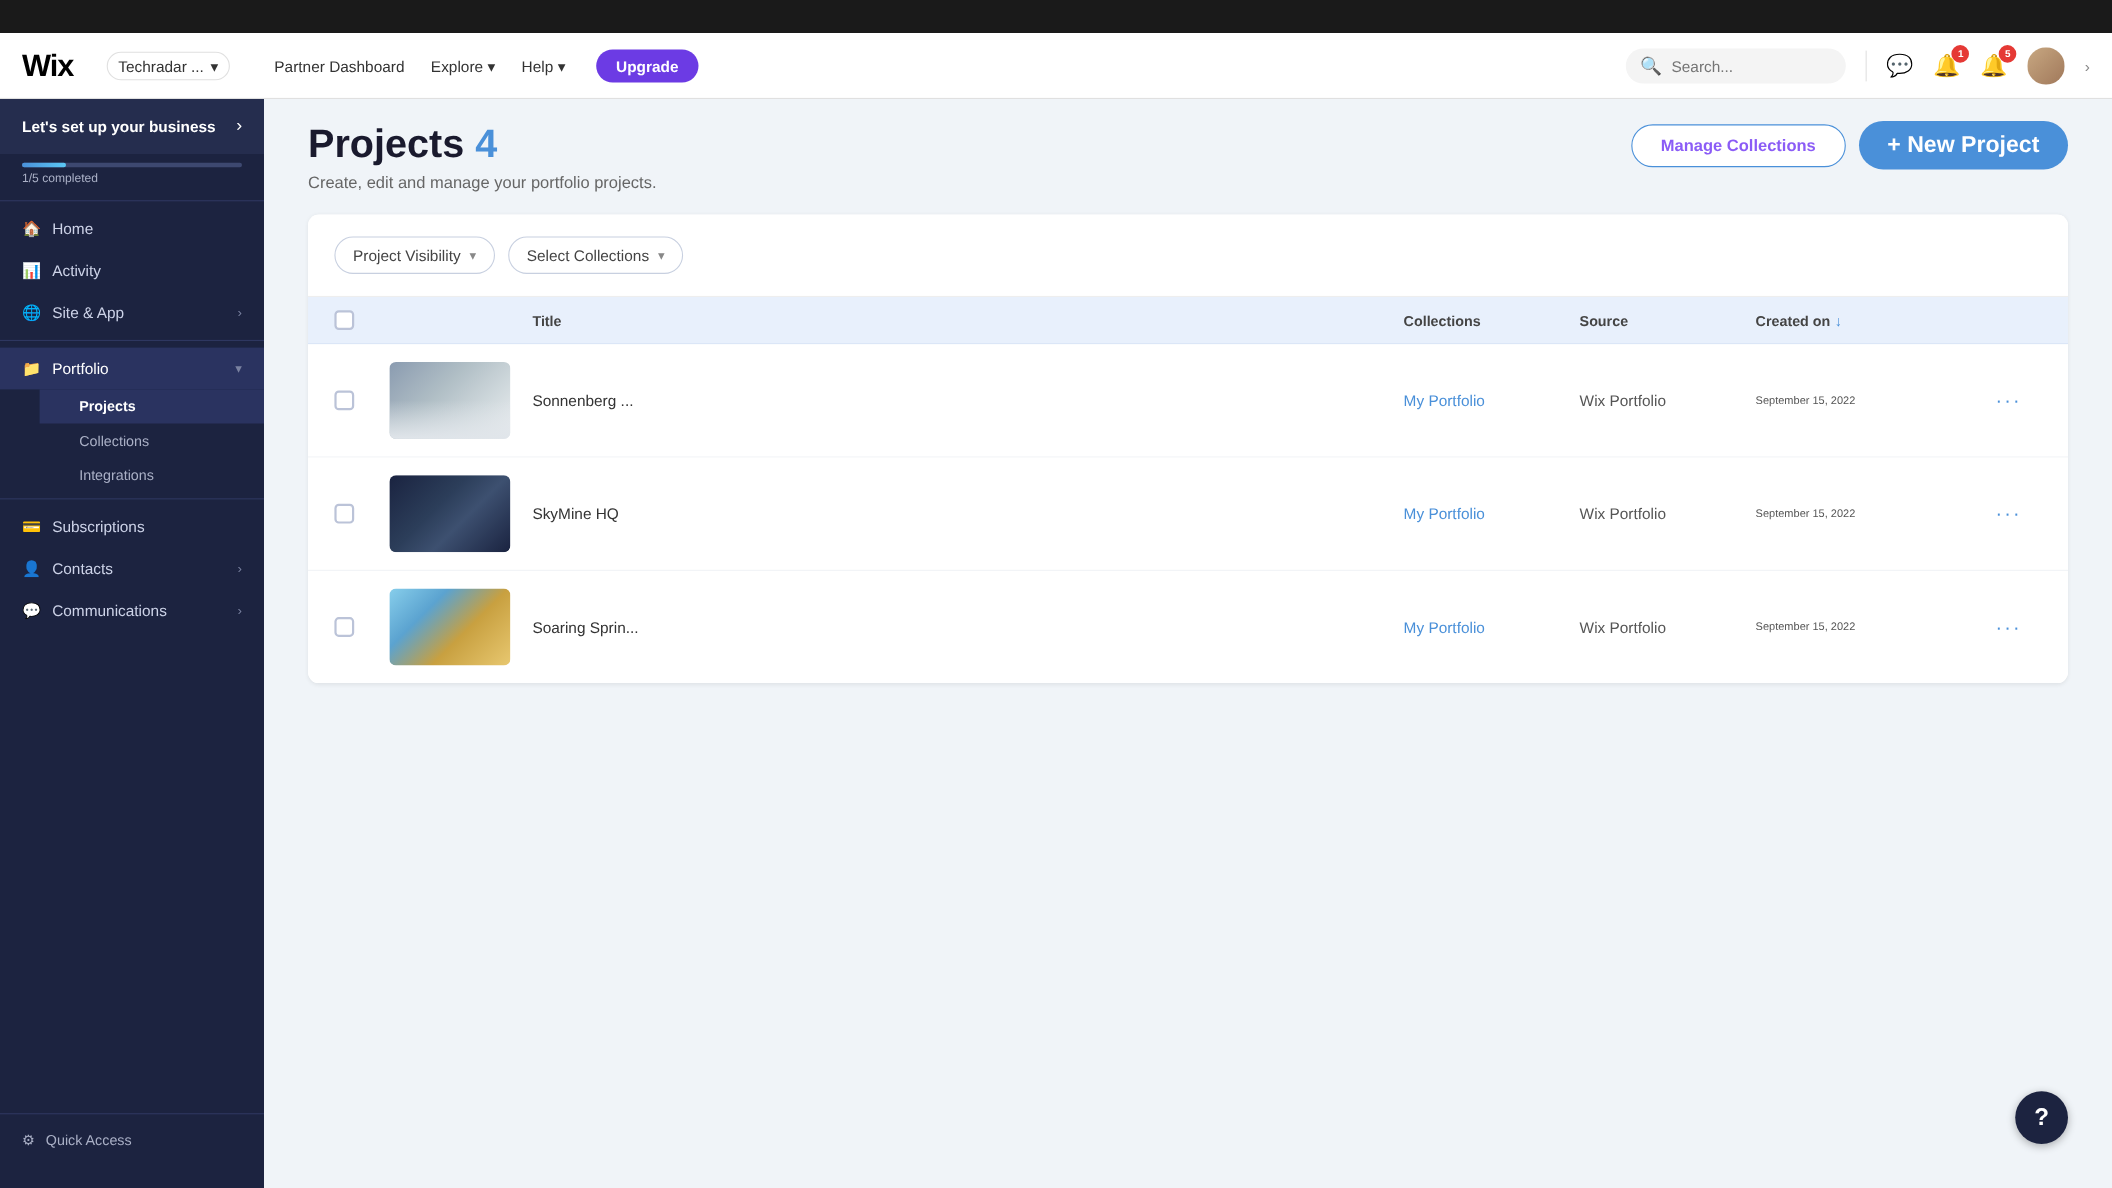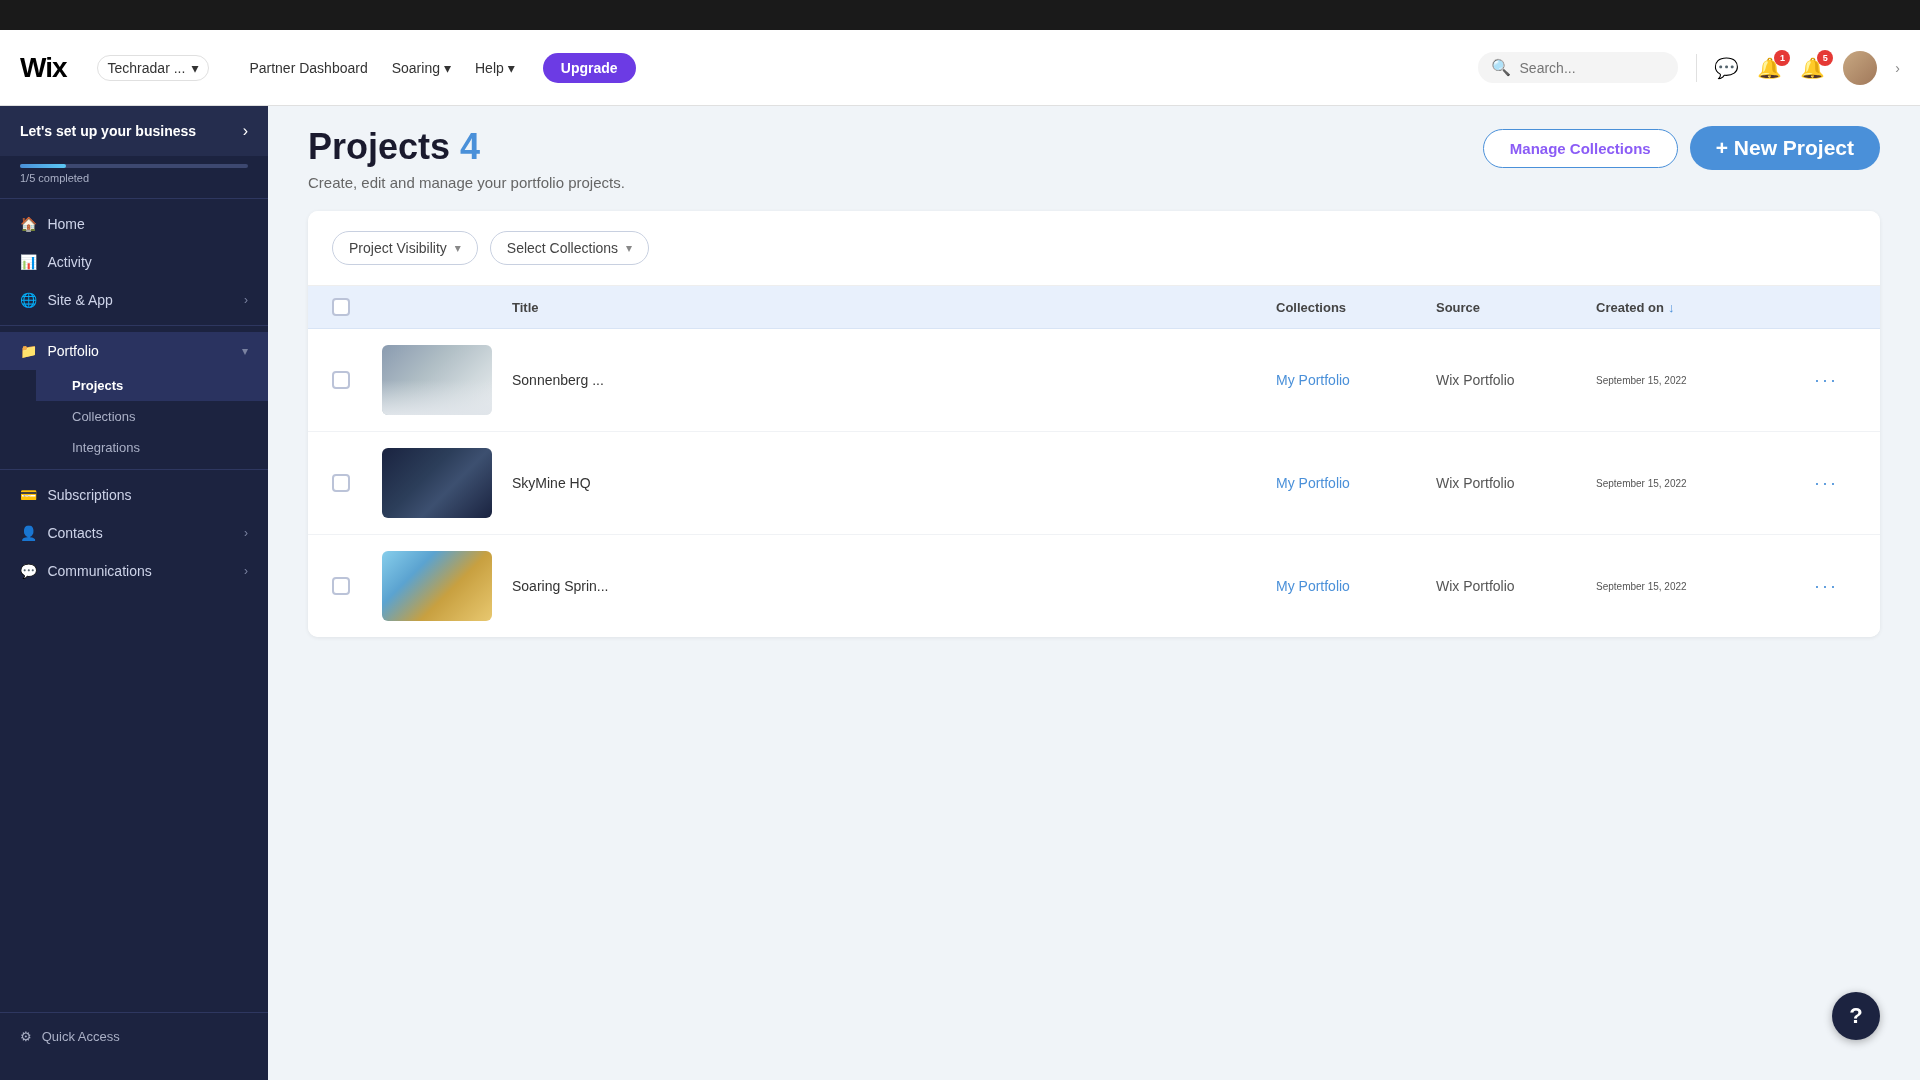--- a/index.html
+++ b/index.html
@@ -3,21 +3,21 @@
   <meta charset="utf-8">
   <style>
     * { box-sizing: border-box; margin: 0; padding: 0; }
     body { font-family: 'Helvetica Neue', Arial, sans-serif; background: #fff; display: flex; flex-direction: column; height: 1080px; overflow: hidden; }
 
     
     .top-bar { height: 30px; background: #1a1a1a; width: 100%; }
 
     
     .header {
-      height: 76px;
+      height: 60px;
       background: #fff;
       border-bottom: 1px solid #e0e0e0;
       display: flex;
       align-items: center;
       padding: 0 20px;
       gap: 20px;
       flex-shrink: 0;
     }
     .wix-logo {
       font-size: 28px;
@@ -124,21 +124,21 @@
 
     
     .main-layout {
       display: flex;
       flex: 1;
       overflow: hidden;
     }
 
     
     .sidebar {
-      width: 268px;
+      width: 240px;
       background: #1c2340;
       color: #fff;
       display: flex;
       flex-direction: column;
       flex-shrink: 0;
       overflow-y: auto;
       padding-bottom: 20px;
     }
     .sidebar-setup {
       background: #252d4e;
@@ -411,21 +411,21 @@
   <span class="wix-logo">Wix</span>
 
   <div class="site-selector">
     <span>Techradar ...</span>
     <span>▾</span>
   </div>
 
   <nav class="header-nav">
     <a>Partner Dashboard</a>
     <a>
-      <span>Soaring</span>
+      <span>Explore</span>
       <span>▾</span>
     </a>
     <a>
       <span>Help</span>
       <span>▾</span>
     </a>
     <button class="upgrade-btn">Upgrade</button>
   </nav>
 
   <div class="header-right">

